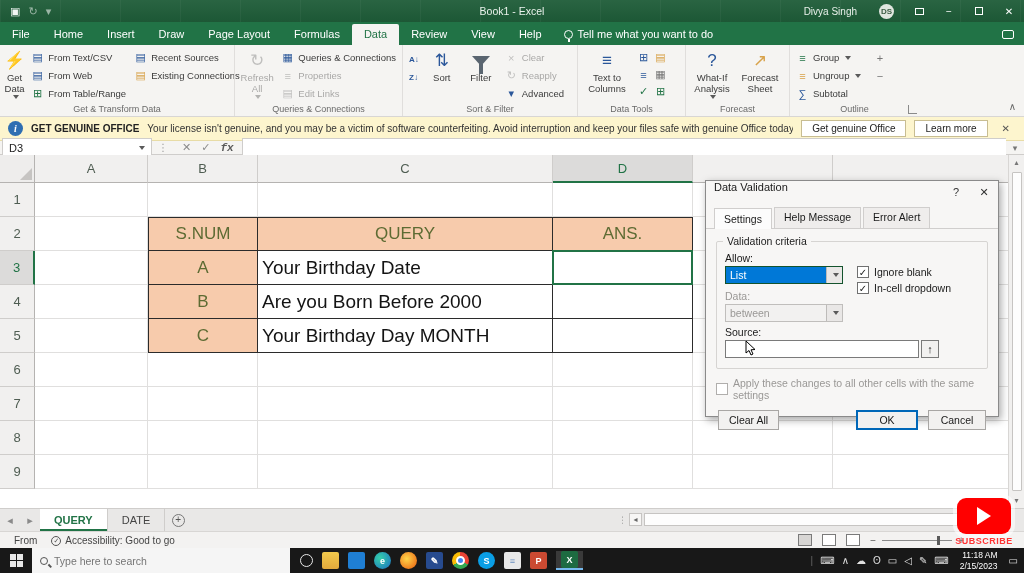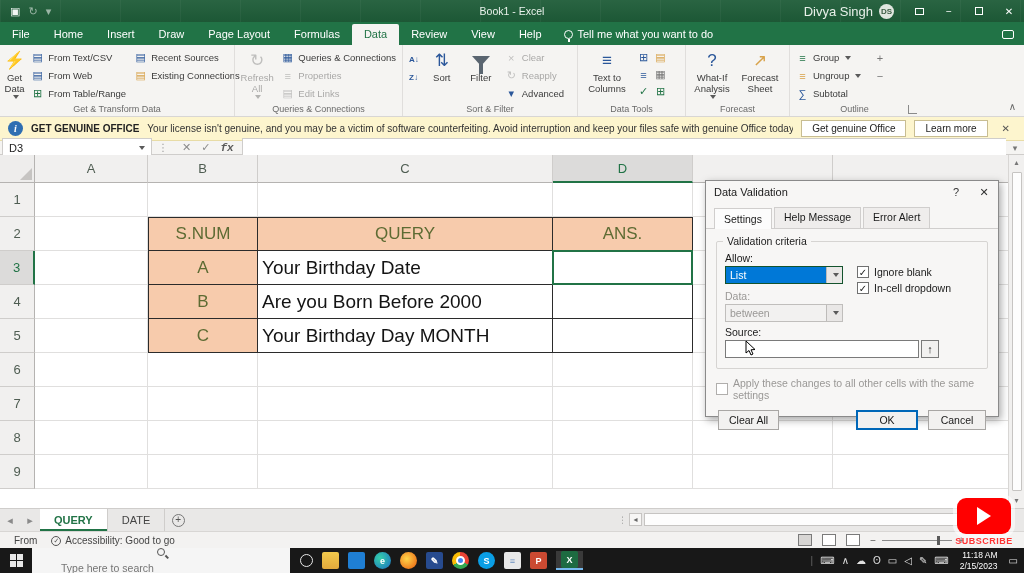--- a/index.html
+++ b/index.html
@@ -9,21 +9,21 @@
 
   
   .titlebar { height:22px; background:#1e5c38; display:flex; align-items:center; color:#fff; position:relative;
     background-image:linear-gradient(90deg, rgba(255,255,255,.04) 1px, transparent 1px), linear-gradient(rgba(255,255,255,.05), rgba(0,0,0,.05));
     background-size:60px 100%, 100% 100%; }
   .qat { display:flex; align-items:center; gap:8px; padding:0 10px; font-size:11px; }
   .qat .qicon { opacity:.95; cursor:pointer; }
   .qat .dim { opacity:.55; }
   .tb-title { position:absolute; left:0; right:0; text-align:center; font-size:10.5px; color:#eaf2ec; pointer-events:none; }
   .tb-right { margin-left:auto; display:flex; align-items:center; height:100%; }
-  .tb-user { font-size:13px; margin-right:6px; color:#e8f0ea; }
+  .tb-user { font-size:10px; margin-right:22px; color:#e8f0ea; }
   .avatar { width:15px; height:15px; border-radius:50%; background:#dfe6df; color:#3c5c44; font-size:8px; font-weight:bold; display:flex; align-items:center; justify-content:center; margin-right:10px; }
   .winbtn { width:30px; height:100%; display:flex; align-items:center; justify-content:center; font-size:10px; color:#fff; cursor:pointer; }
   .maxglyph { width:8px; height:8px; border:1px solid #fff; display:inline-block; }
   .ribbonbtn-glyph { width:9px; height:7px; border:1px solid #fff; display:inline-block; }
 
   
   .tabrow { height:23px; background:#217346; display:flex; align-items:flex-end; color:#fff; }
   .rtab { padding:4px 12px 5px; font-size:11px; cursor:pointer; white-space:nowrap; }
   .rtab.active { background:#f5f4f2; color:#217346; border-radius:2px 2px 0 0; }
   .tellme { display:flex; align-items:center; gap:5px; padding:4px 10px 5px; font-size:11px; }
@@ -93,21 +93,21 @@
   .qry-txt { font-size:19px; color:#141414; padding-left:4px; font-weight:500; white-space:nowrap; overflow:visible; }
   .selcell { position:relative; }
   .selcell::after { content:""; position:absolute; inset:-1px; border:2px solid #217346; pointer-events:none; }
 
   .vscroll { position:absolute; right:0; top:0; bottom:0; width:16px; background:#f1f0ef; border-left:1px solid #d8d6d4; display:flex; flex-direction:column; align-items:center; }
   .vs-arrow { height:15px; width:100%; display:flex; align-items:center; justify-content:center; color:#777; font-size:8px; cursor:pointer; }
   .vs-thumb { width:10px; flex:1; margin:2px 0; background:#fdfdfd; border:1px solid #c6c4c2; border-radius:1px; cursor:pointer; }
 
   
   .dlg { position:absolute; left:705px; top:180px; width:294px; height:237px; background:#f7f6f5; border:1px solid #8a8a8a; box-shadow:2px 3px 8px rgba(0,0,0,.35); z-index:30; font-size:10.5px; color:#1a1a1a; }
-  .dlg-title { height:22px; display:flex; align-items:center; padding-left:8px; font-size:11px; }
+  .dlg-title { height:22px; display:flex; padding-left:8px; font-size:11px; }
   .dlg-title .sp { flex:1; }
   .dlg-tbtn { width:28px; height:22px; display:flex; align-items:center; justify-content:center; cursor:pointer; color:#333; }
   .dlg-tabs { display:flex; padding:4px 8px 0; border-bottom:1px solid #d0cecd; }
   .dlg-tab { padding:3px 9px 4px; border:1px solid #d0cecd; border-bottom:none; background:#efedec; cursor:pointer; margin-right:2px; font-size:10.5px; }
   .dlg-tab.active { background:#fcfcfc; position:relative; top:1px; padding-top:4px; }
   .dlg-body { padding:6px 10px 0; position:relative; }
   .fieldset { border:1px solid #d6d4d2; border-radius:2px; padding:8px 8px 10px; position:relative; margin-top:6px; height:128px; }
   .legend { position:absolute; top:-7px; left:6px; background:#f7f6f5; padding:0 4px; font-size:10.5px; }
   .dlg-lbl { margin:2px 0 2px; }
   .dlg-lbl.dim, .dim-txt { color:#9a9896; }
@@ -154,21 +154,21 @@
   .viewic.active { background:#d8d6d4; }
   .zoomctl { display:flex; align-items:center; gap:6px; color:#555; }
   .zoomline { width:70px; height:1px; background:#8a8a8a; position:relative; }
   .zoomknob { position:absolute; right:12px; top:-4px; width:3px; height:9px; background:#5a5a5a; }
 
   
   .taskbar { height:25px; background:#181818; display:flex; align-items:stretch; color:#ddd; }
   .startbtn { width:32px; display:flex; align-items:center; justify-content:center; cursor:pointer; }
   .winlogo { display:grid; grid-template-columns:6px 6px; grid-auto-rows:6px; gap:1px; }
   .winlogo span { background:#e8e8e8; }
-  .tsearch { width:258px; background:#f5f5f5; display:flex; align-items:center; gap:6px; padding:0 8px; margin:0;flex-direction:column; }
+  .tsearch { width:258px; background:#f5f5f5; display:flex; align-items:center; gap:6px; padding:0 8px; margin:0; }
   .tsearch input { border:none; outline:none; background:transparent; font-size:10.5px; width:200px; font-family:"Liberation Sans", sans-serif; color:#333; }
   .mag { width:8px; height:8px; border:1.5px solid #555; border-radius:50%; position:relative; flex:0 0 auto; }
   .mag::after { content:""; position:absolute; left:7px; top:7px; width:4px; height:1.5px; background:#555; transform:rotate(45deg); }
   .ticons { display:flex; align-items:center; gap:9px; padding:0 10px; }
   .tic { width:17px; height:17px; display:flex; align-items:center; justify-content:center; font-size:9px; font-weight:bold; cursor:pointer; border-radius:2px; color:#fff; }
   .tic.round { border-radius:50%; }
   .t-cortana { border:1.5px solid #e8e8e8; border-radius:50%; width:13px; height:13px; }
   .t-folder { background:linear-gradient(#f2c94c,#e2a93c); }
   .t-store { background:#1f7fd4; }
   .t-edge { background:radial-gradient(circle at 35% 35%, #35d0aa, #1b6ec2); }

